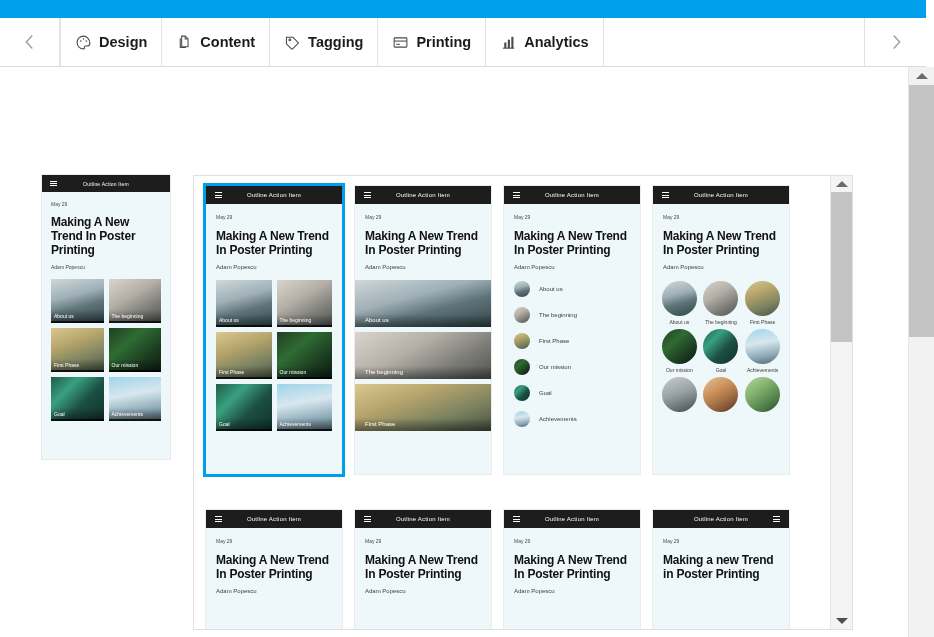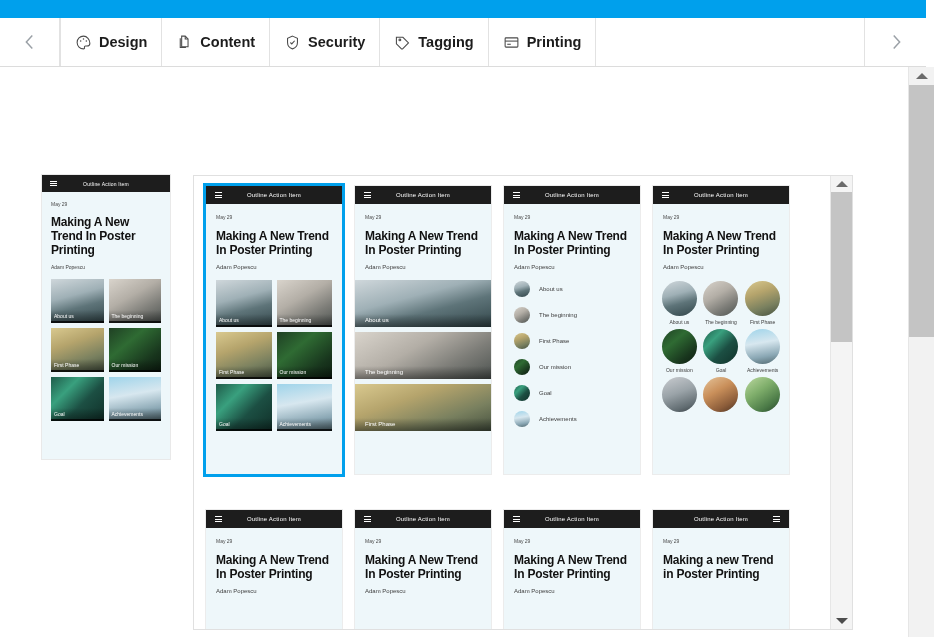--- a/index.html
+++ b/index.html
@@ -155,45 +155,47 @@
             <path d="M8 3h5l4 4v11H8z"></path>
             <path d="M13 3v4h4"></path>
             <path d="M6 6v13h8"></path>
           </svg>
         </span>
         <span>Content</span>
       </div>
       <div class="tab">
         <span class="ticon">
           <svg viewBox="0 0 24 24" fill="none" stroke="#4a4a4a" stroke-width="1.5">
-            <path d="M12 3l7 3v6c0 4.5-3 7.8-7 9-4-1.2-7-4.5-7-9V6z"></path>
-            <polyline points="9,12 11,14 15,9.5"></polyline>
-          </svg>
-        </span>
-        <span>Security</span>
-      </div>
-      <div class="tab">
-        <span class="ticon">
-          <svg viewBox="0 0 24 24" fill="none" stroke="#4a4a4a" stroke-width="1.5">
             <path d="M20.5 12.6l-8 8a1.6 1.6 0 01-2.3 0l-6.8-6.8V4.6h9.2l7.9 7.9z"></path>
             <circle cx="8.3" cy="8.3" r="1.3"></circle>
           </svg>
         </span>
         <span>Tagging</span>
       </div>
       <div class="tab">
         <span class="ticon">
           <svg viewBox="0 0 24 24" fill="none" stroke="#4a4a4a" stroke-width="1.5">
             <rect x="3" y="5.5" width="18" height="13" rx="1.2"></rect>
             <line x1="3" y1="10" x2="21" y2="10"></line>
             <line x1="6" y1="14.5" x2="11" y2="14.5"></line>
           </svg>
         </span>
         <span>Printing</span>
       </div>
+      <div class="tab">
+        <span class="ticon">
+          <svg viewBox="0 0 24 24" fill="none" stroke="#4a4a4a" stroke-width="1.5">
+            <line x1="4" y1="20" x2="20" y2="20"></line>
+            <rect x="6" y="12" width="3" height="8" fill="#4a4a4a" stroke="none"></rect>
+            <rect x="11" y="8" width="3" height="12" fill="#4a4a4a" stroke="none"></rect>
+            <rect x="16" y="4" width="3" height="16" fill="#4a4a4a" stroke="none"></rect>
+          </svg>
+        </span>
+        <span>Analytics</span>
+      </div>
     </div>
   <div class="navarrow right">
     <svg viewBox="0 0 24 24" width="22" height="22" fill="none" stroke="#9aa0a6" stroke-width="1.6">
       <polyline points="9.5,5 16,12 9.5,19"></polyline>
     </svg>
   </div>
 </div>
 
 <div class="content">
 

